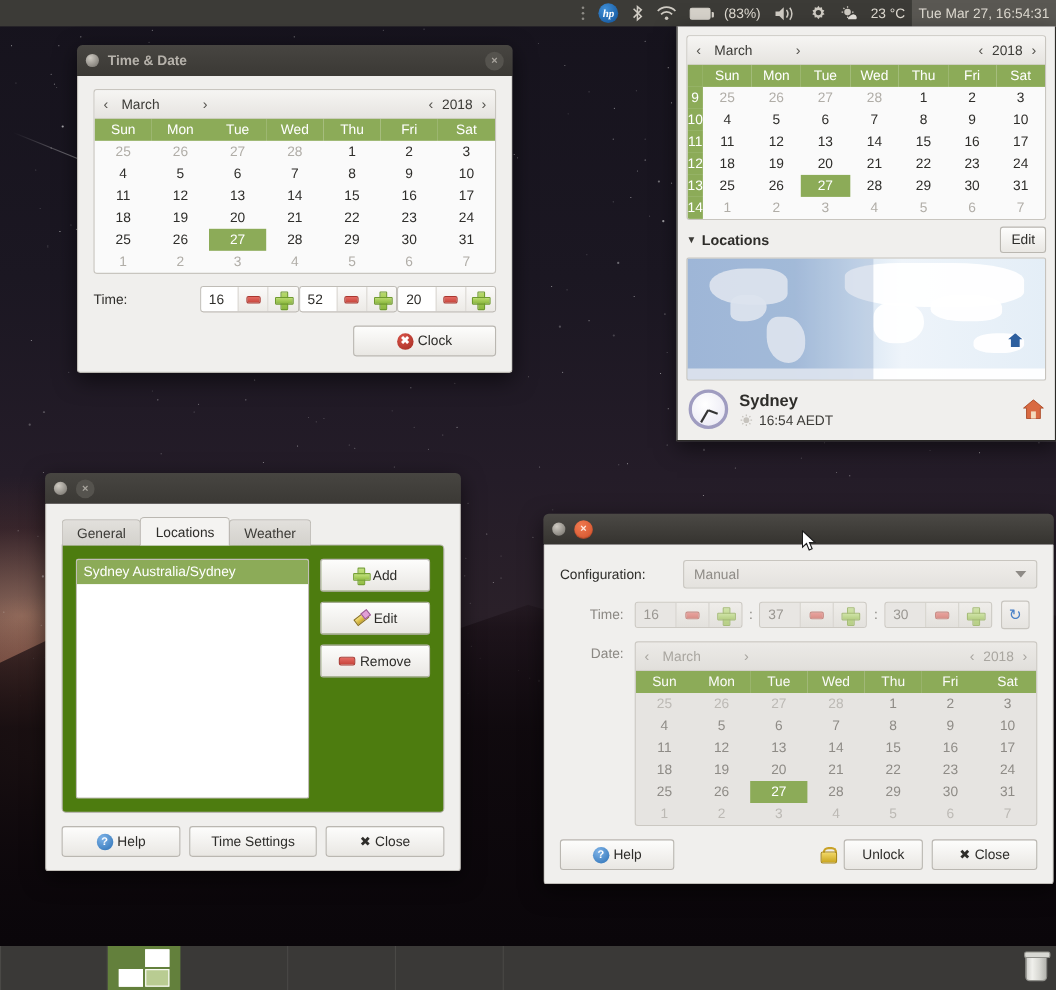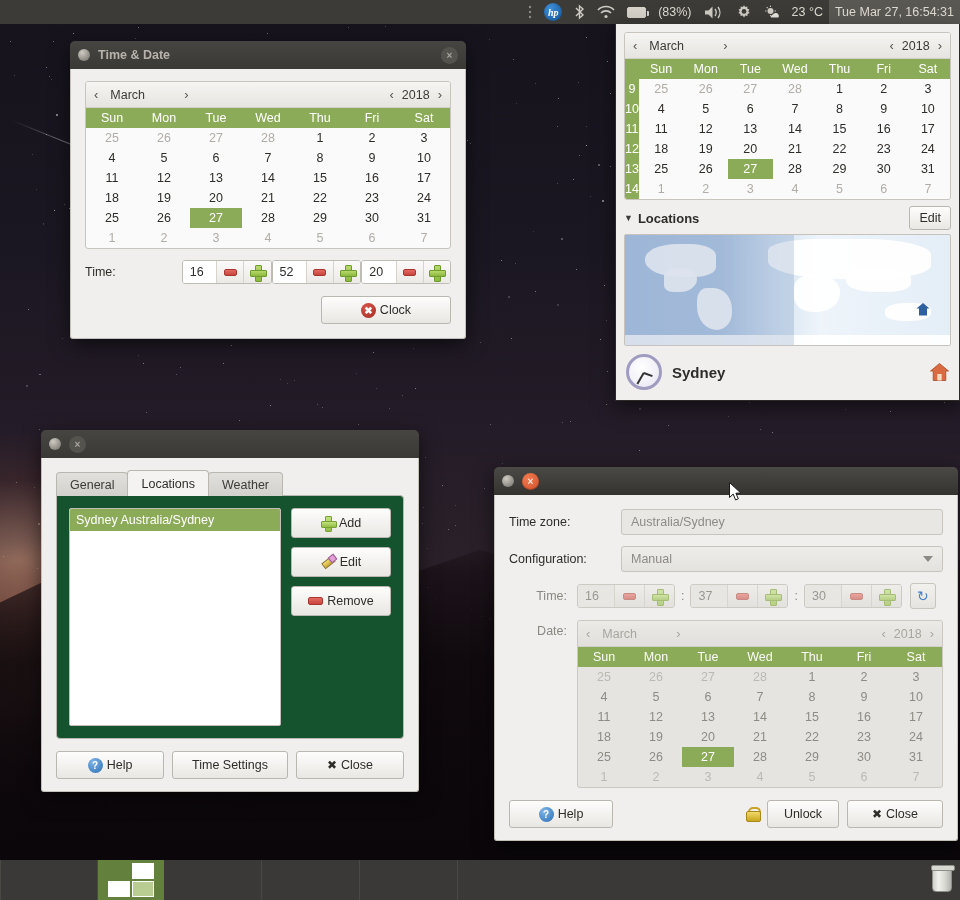--- a/index.html
+++ b/index.html
@@ -159,21 +159,21 @@
   }
   .tri-down { width:0;height:0;border-left:5px solid transparent;border-right:5px solid transparent;border-top:6px solid #8e8b86;}
   
   .tabs { display:flex; align-items:flex-end; height:26px; position:relative; z-index:2; }
   .tab {
     height:24px; padding:0 13px; display:flex; align-items:center; font-size:12.5px; color:#3c3b37;
     background:linear-gradient(180deg,#e2e0dc,#d3d1cc); border:1px solid #bab7b1; border-bottom:none;
     border-radius:4px 4px 0 0; margin-right:-1px;
   }
   .tab.sel { background:#f4f3f1; height:26px; color:#2e2d2a; }
-  .tabpane { background:#14532d; border:1px solid #bab7b1; border-radius:0 4px 4px 4px; margin-top:-1px; }
+  .tabpane { background:#4d7c0f; border:1px solid #bab7b1; border-radius:0 4px 4px 4px; margin-top:-1px; }
   .listbox { background:#ffffff; border:1px solid #c1beb8; border-radius:2px; overflow:hidden; }
   .listrow { background:#8cab58; color:#ffffff; font-size:12.5px; padding:4px 6px; }
   .icon-addplus { width:14px;height:14px;position:relative;display:inline-block;}
   .icon-addplus::before,.icon-addplus::after{content:"";position:absolute;background:linear-gradient(180deg,#c2e27b,#93bd46);border:1px solid #76a134;border-radius:1px;}
   .icon-addplus::before{left:4.5px;top:0;width:5px;height:14px;}
   .icon-addplus::after{left:0;top:4.5px;width:14px;height:5px;}
   .icon-pencil { width:15px;height:14px; position:relative; display:inline-block; }
   .icon-pencil::before{ content:""; position:absolute; left:1px; top:4px; width:11px; height:5px;
     background:linear-gradient(180deg,#f3de76,#c8a52c); transform:rotate(-38deg); border:1px solid #8c7320;}
   .icon-pencil::after{ content:""; position:absolute; right:0; top:0px; width:5px;height:5px;
@@ -812,20 +812,36 @@
       <svg style="position:absolute;left:89.5%;top:62%;" width="14" height="13" viewBox="0 0 14 13">
         <path d="M7 0 L13.5 5.5 H11 V12.5 H3 V5.5 H0.5 Z" fill="#2e5f9e"></path>
       </svg>
     </div>
   </div>
 
   <div style="display:flex;align-items:center;gap:10px;padding:8px 10px 10px 10px;">
     <div class="clockface"></div>
     <div style="flex:1 1 auto;">
       <div style="font-size:15px;font-weight:bold;color:#2e2d2a;">Sydney</div>
+      <div style="display:flex;align-items:center;gap:5px;margin-top:2px;">
+        <svg width="13" height="12" viewBox="0 0 13 12">
+          <circle cx="6.5" cy="6" r="2.6" fill="#c6c3bd"></circle>
+          <g stroke="#c6c3bd" stroke-width="1.1">
+            <line x1="6.5" y1="0.8" x2="6.5" y2="2.3"></line>
+              <line x1="6.5" y1="9.7" x2="6.5" y2="11.2"></line>
+            <line x1="1.3" y1="6" x2="2.8" y2="6"></line>
+              <line x1="10.2" y1="6" x2="11.7" y2="6"></line>
+            <line x1="2.8" y1="2.3" x2="3.8" y2="3.3"></line>
+              <line x1="9.2" y1="8.7" x2="10.2" y2="9.7"></line>
+            <line x1="9.2" y1="3.3" x2="10.2" y2="2.3"></line>
+              <line x1="2.8" y1="9.7" x2="3.8" y2="8.7"></line>
+          </g>
+        </svg>
+        <span style="font-size:12.5px;color:#3c3b37;">16:54 AEDT</span>
+      </div>
     </div>
     <svg width="19" height="18" viewBox="0 0 19 18">
       <path d="M9.5 0.5 L18.5 8 H15.8 V17.5 H3.2 V8 H0.5 Z" fill="#d96a42" stroke="#a84a28" stroke-width="0.8"></path>
       <rect x="7.3" y="11" width="4.4" height="6.5" fill="#f3dcbf"></rect>
     </svg>
   </div>
 </div>
 
 <div class="window" style="left:70px; top:41px; width:396px;">
   <div class="titlebar inactive">
@@ -1002,24 +1018,20 @@
     </div>
   </div>
 </div>
 
 <div class="window" style="left:494px; top:467px; width:464px;">
   <div class="titlebar active">
     <span class="tb-dot"></span>
     <span class="tb-close red">×</span>
   </div>
   <div class="wbody" style="padding:14px 14px 12px 14px;">
-    <div style="display:flex;align-items:center;margin-bottom:11px;">
-      <span class="lbl" style="width:112px;">Time zone:</span>
-      <span class="entry" style="flex:1 1 auto;">Australia/Sydney</span>
-    </div>
     <div style="display:flex;align-items:center;margin-bottom:11px;">
       <span class="lbl" style="width:112px;">Configuration:</span>
       <span class="combo" style="flex:1 1 auto;">
         <span>Manual</span>
         <span class="tri-down"></span>
       </span>
     </div>
     <div style="display:flex;align-items:center;margin-bottom:11px;">
       <span class="lbl dim" style="width:68px;text-align:right;padding-right:10px;">Time:</span>
       <span class="spin disabled">

